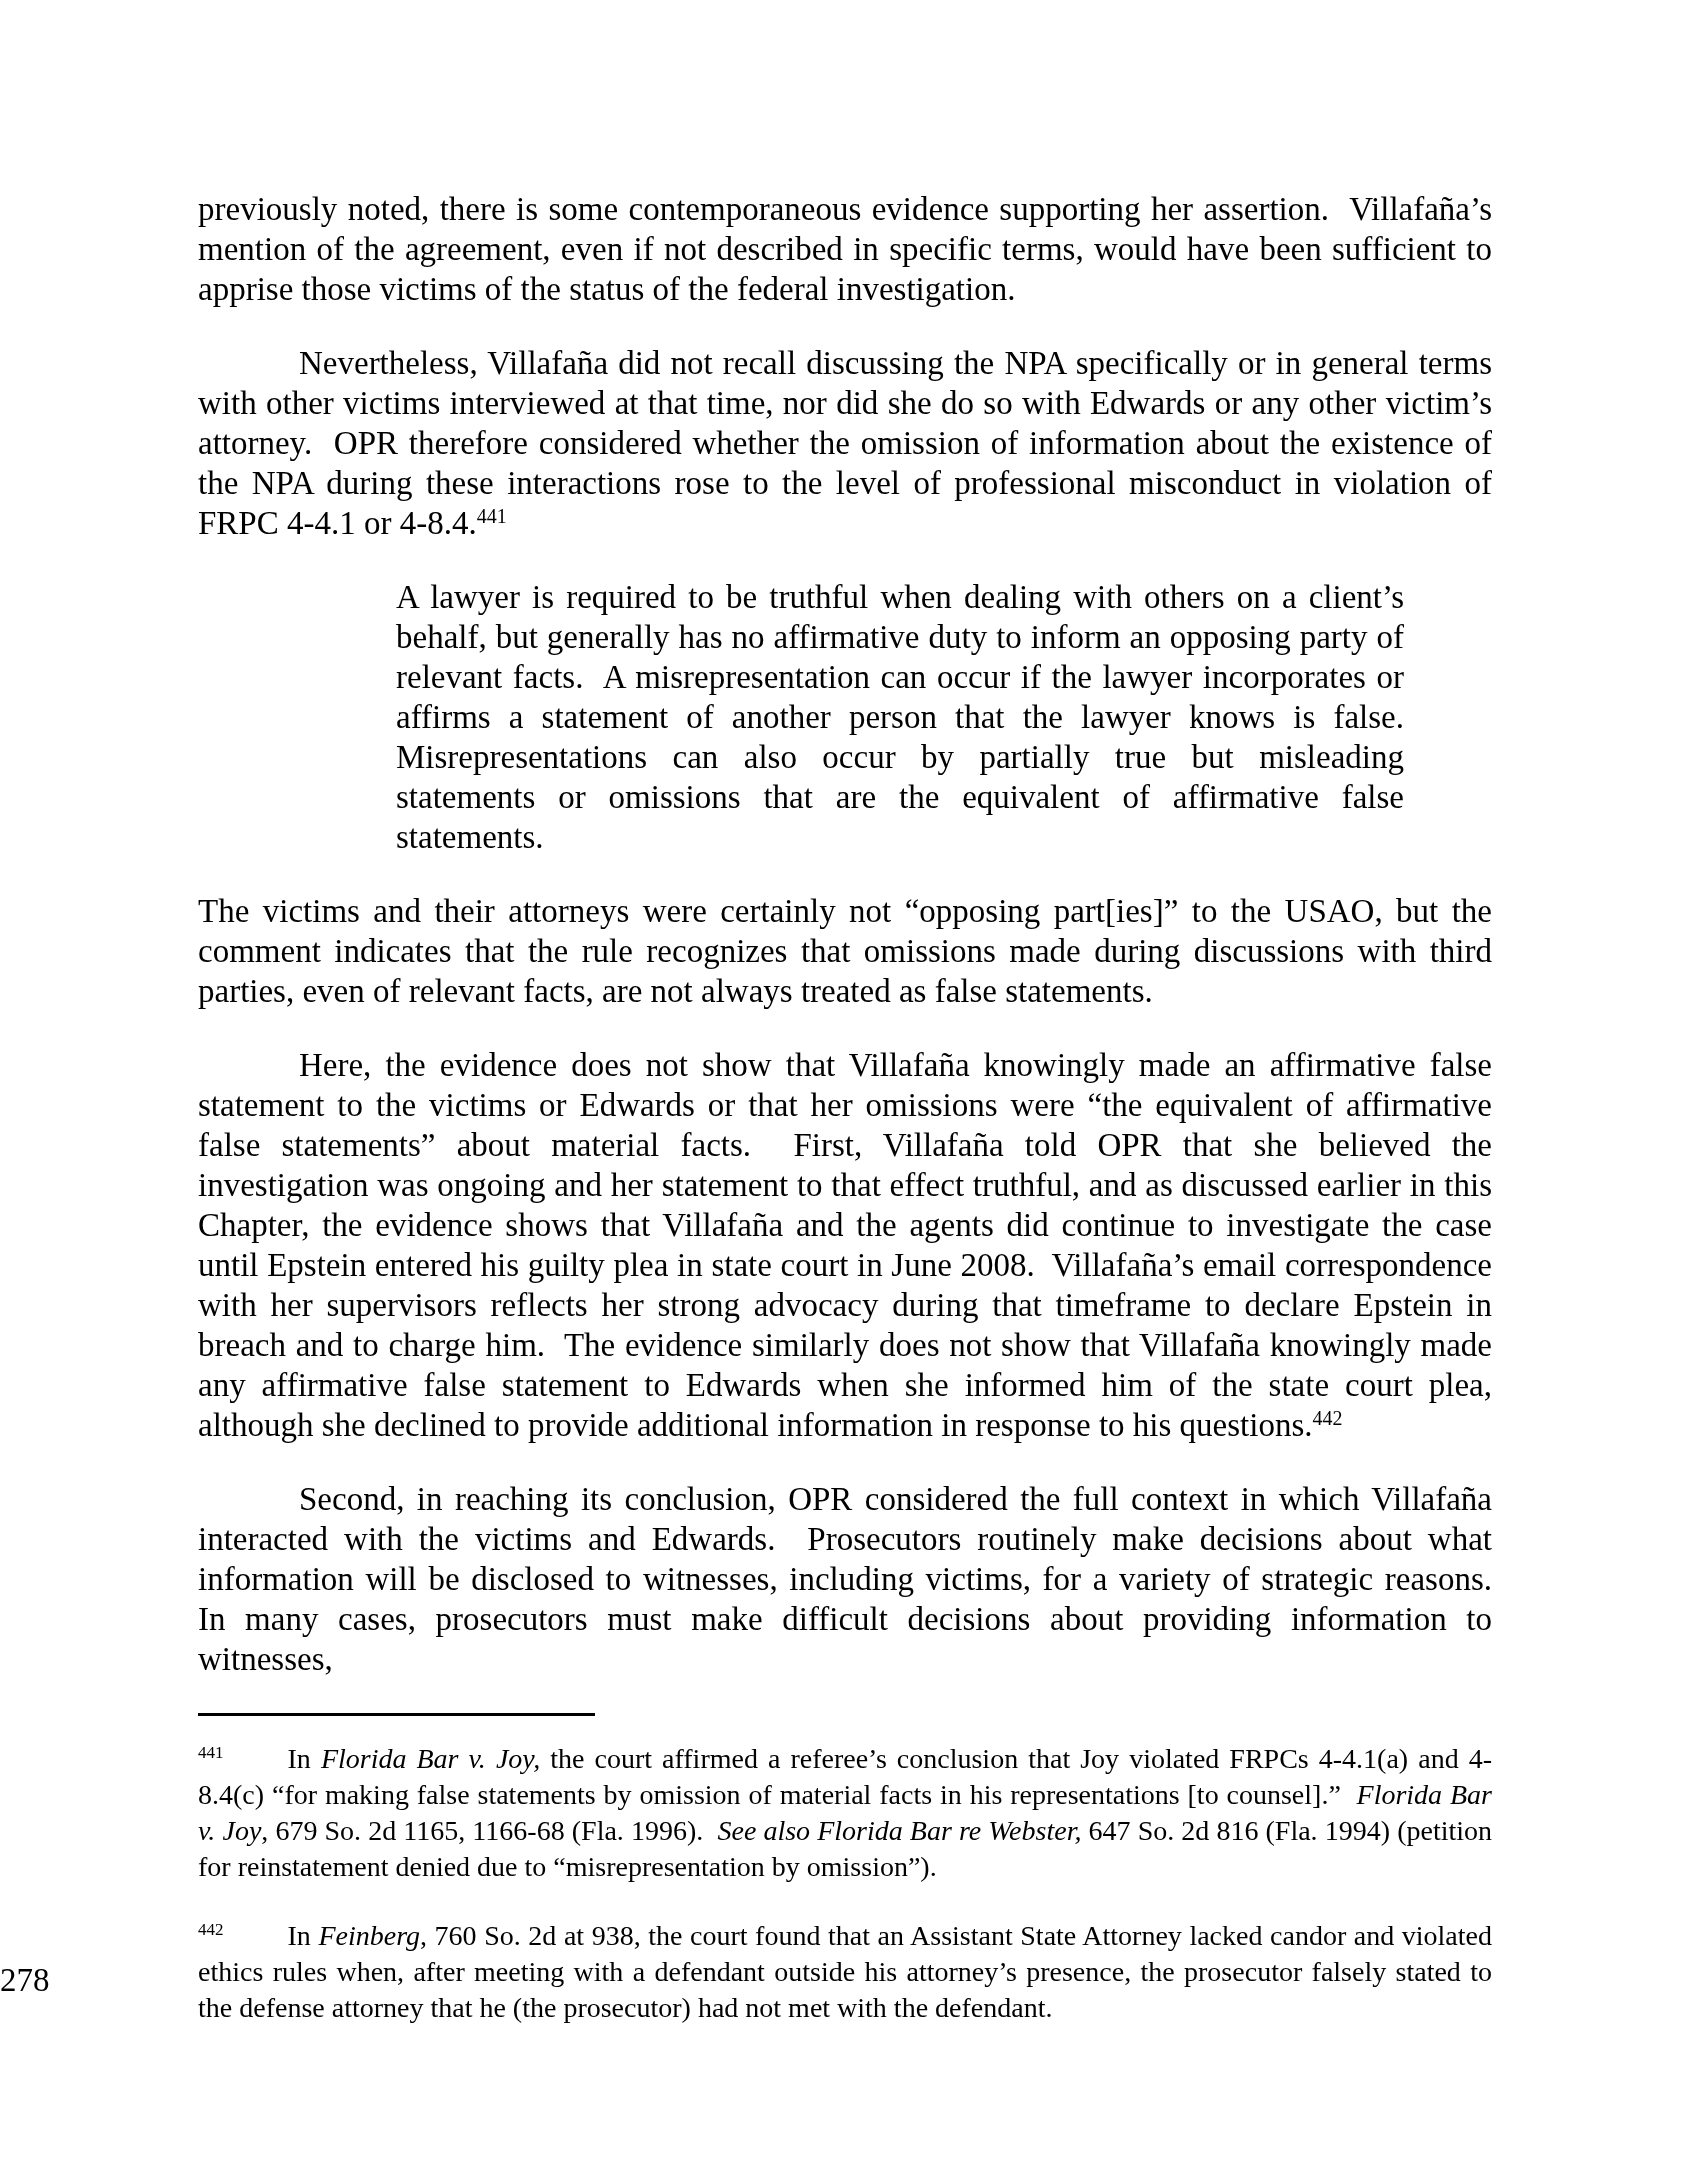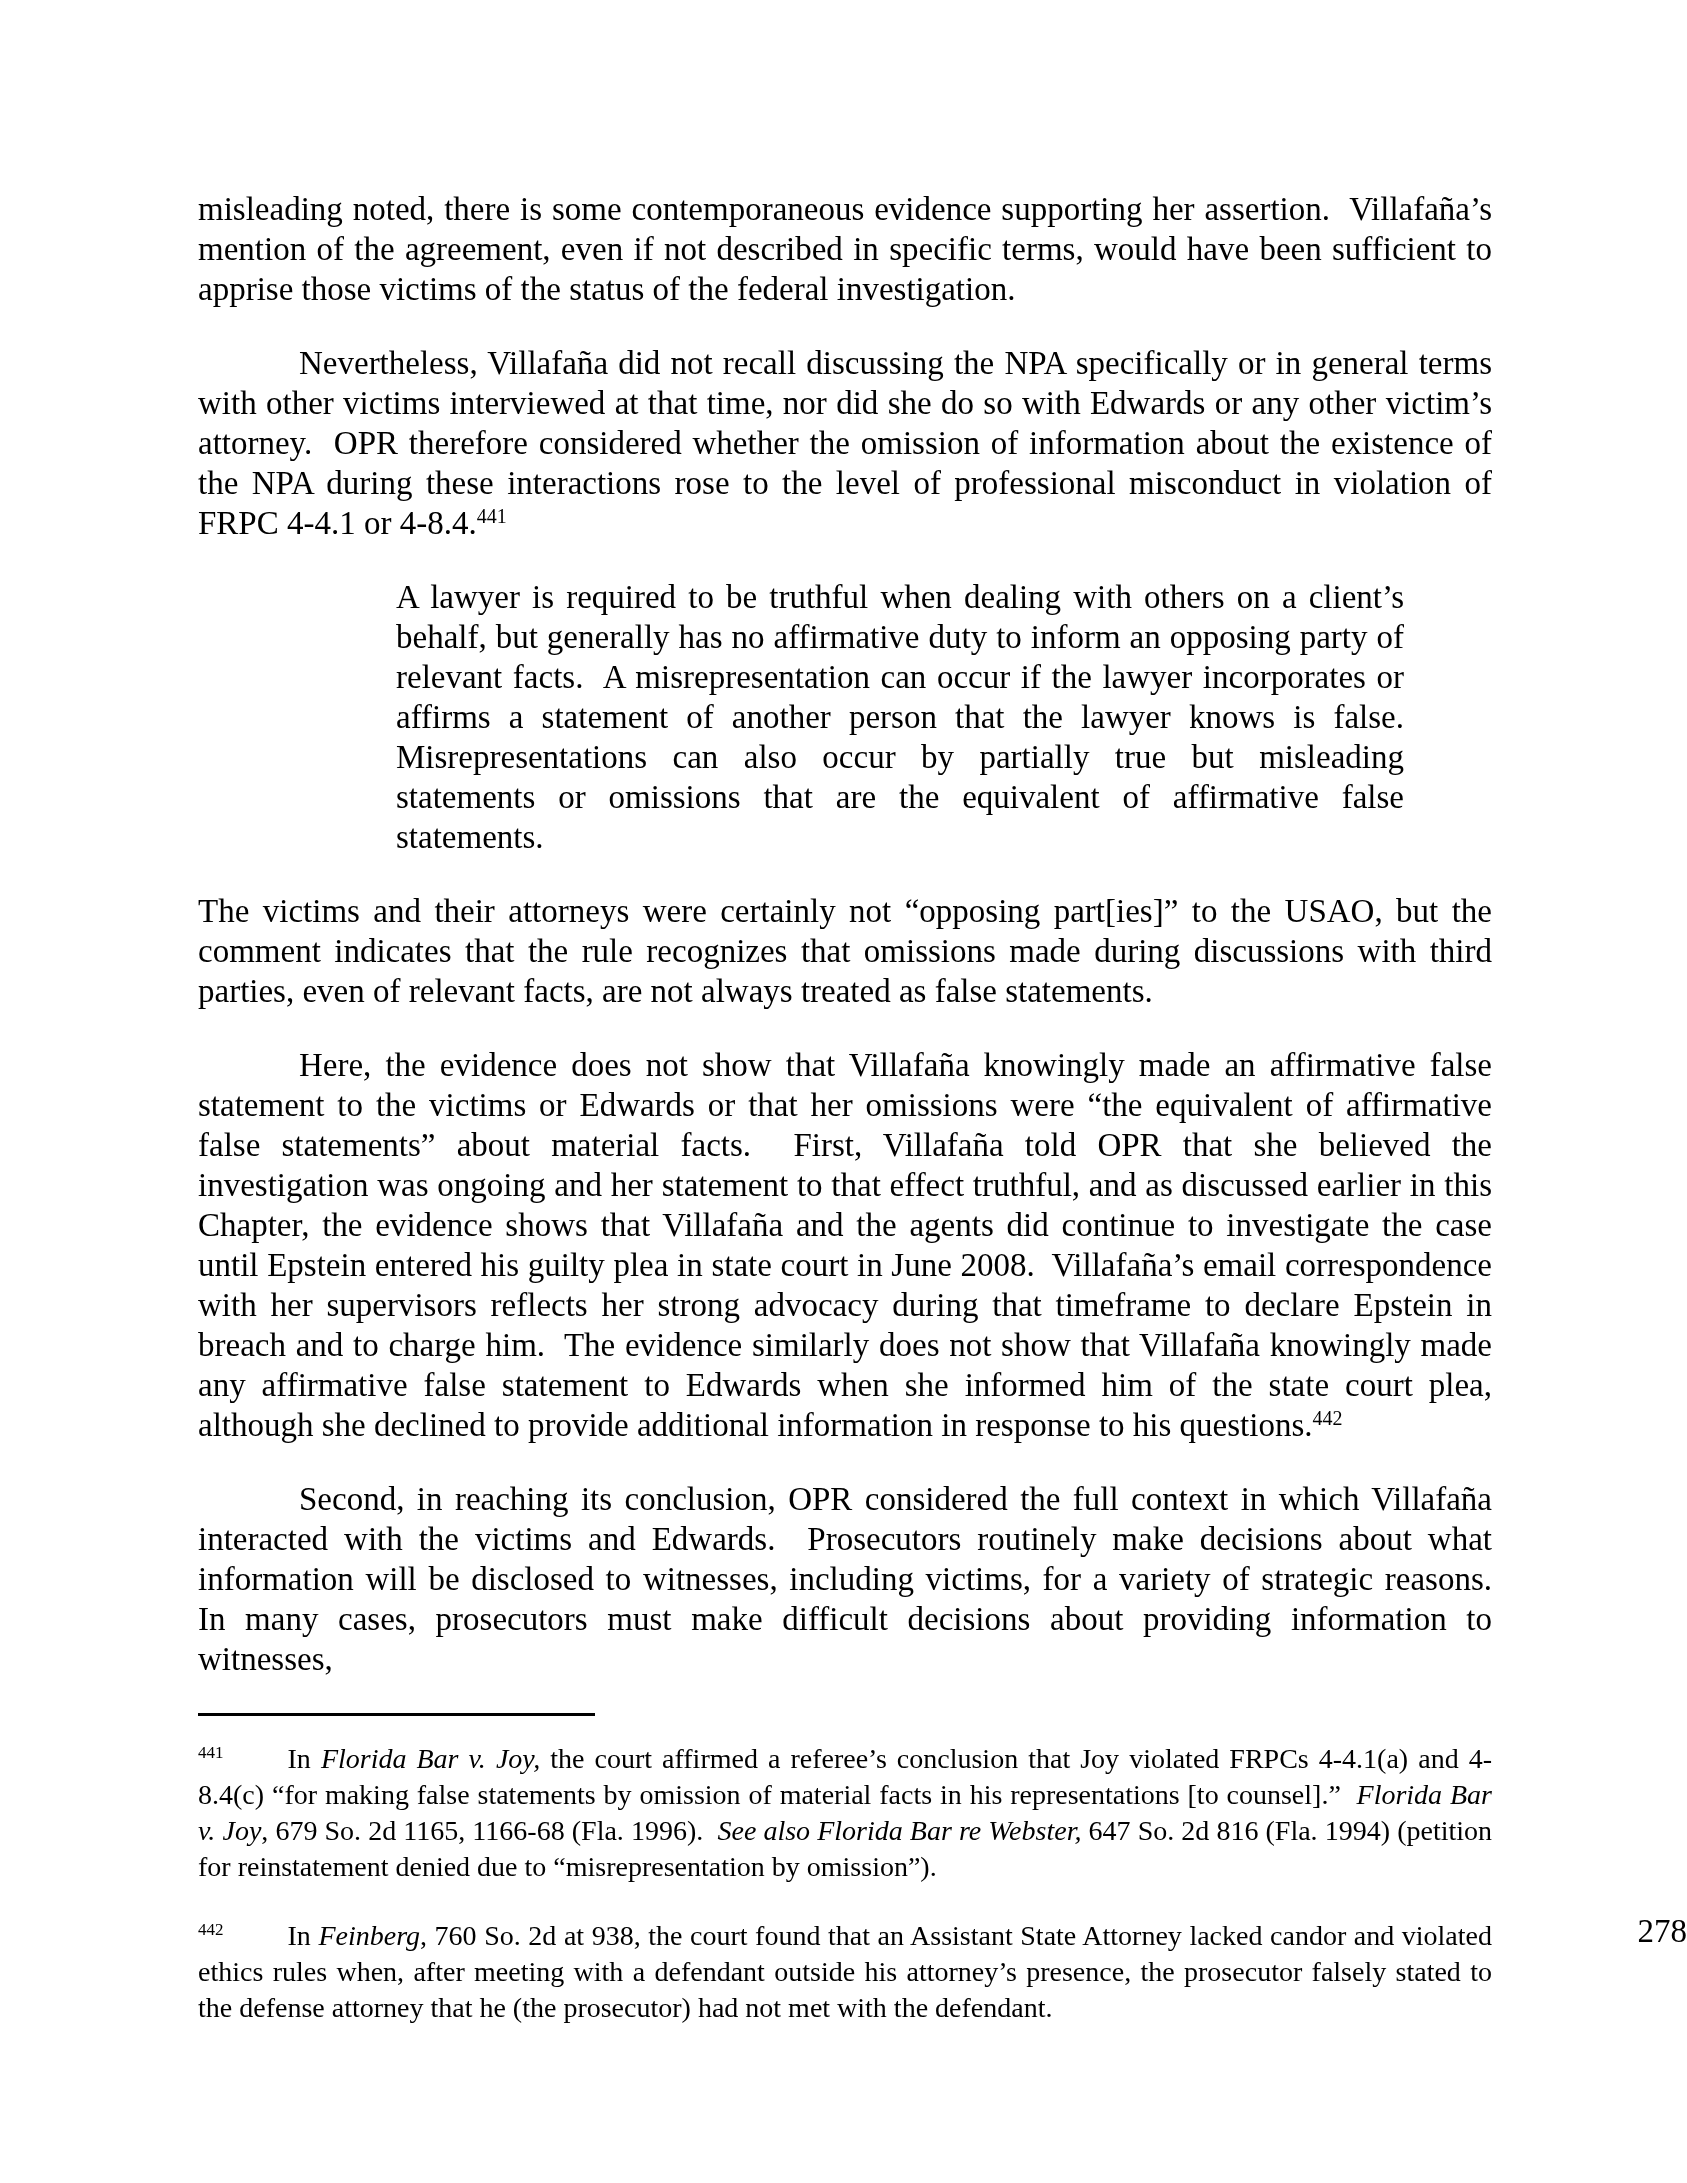--- a/index.html
+++ b/index.html
@@ -58,34 +58,34 @@
     font-size: 17px;
     line-height: 0;
     vertical-align: 10px;
   }
   .fn-tab {
     display: inline-block;
     width: 64px;
   }
   .page-number {
     position: absolute;
-    top: 1911px;
+    top: 1960px;
     left: 0;
     width: 1687px;
-    text-align: right;
+    text-align: left;
     font-size: 33px;
     line-height: 40px;
   }
 </style>
 </head>
 <body>
 
 <div class="page">
   <div class="content">
-    <p class="para"><span>misleading noted, there is some contemporaneous evidence supporting her assertion.  Villafaña’s mention of the agreement, even if not described in specific terms, would have been sufficient to apprise those victims of the status of the federal investigation.</span></p>
+    <p class="para"><span>previously noted, there is some contemporaneous evidence supporting her assertion.  Villafaña’s mention of the agreement, even if not described in specific terms, would have been sufficient to apprise those victims of the status of the federal investigation.</span></p>
     <p class="para indent"><span>Nevertheless, Villafaña did not recall discussing the NPA specifically or in general terms with other victims interviewed at that time, nor did she do so with Edwards or any other victim’s attorney.  OPR therefore considered whether the omission of information about the existence of the NPA during these interactions rose to the level of professional misconduct in violation of FRPC 4-4.1 or 4-8.4.</span><sup class="sup">441</sup></p>
     <div class="blockquote"><span>A lawyer is required to be truthful when dealing with others on a client’s behalf, but generally has no affirmative duty to inform an opposing party of relevant facts.  A misrepresentation can occur if the lawyer incorporates or affirms a statement of another person that the lawyer knows is false. Misrepresentations can also occur by partially true but misleading statements or omissions that are the equivalent of affirmative false statements.</span></div>
     <p class="para"><span>The victims and their attorneys were certainly not “opposing part[ies]” to the USAO, but the comment indicates that the rule recognizes that omissions made during discussions with third parties, even of relevant facts, are not always treated as false statements.</span></p>
     <p class="para indent"><span>Here, the evidence does not show that Villafaña knowingly made an affirmative false statement to the victims or Edwards or that her omissions were “the equivalent of affirmative false statements” about material facts.  First, Villafaña told OPR that she believed the investigation was ongoing and her statement to that effect truthful, and as discussed earlier in this Chapter, the evidence shows that Villafaña and the agents did continue to investigate the case until Epstein entered his guilty plea in state court in June 2008.  Villafaña’s email correspondence with her supervisors reflects her strong advocacy during that timeframe to declare Epstein in breach and to charge him.  The evidence similarly does not show that Villafaña knowingly made any affirmative false statement to Edwards when she informed him of the state court plea, although she declined to provide additional information in response to his questions.</span><sup class="sup">442</sup></p>
     <p class="para indent"><span>Second, in reaching its conclusion, OPR considered the full context in which Villafaña interacted with the victims and Edwards.  Prosecutors routinely make decisions about what information will be disclosed to witnesses, including victims, for a variety of strategic reasons.  In many cases, prosecutors must make difficult decisions about providing information to witnesses,</span></p>
 
     <div class="footnote-sep"></div>
 
     <p class="footnote"><sup class="fn-marker">441</sup><span class="fn-tab"></span><span>In </span><span class="italic">Florida Bar v. Joy,</span><span> the court affirmed a referee’s conclusion that Joy violated FRPCs 4-4.1(a) and 4-8.4(c) “for making false statements by omission of material facts in his representations [to counsel].”  </span><span class="italic">Florida Bar v. Joy</span><span>, 679 So. 2d 1165, 1166-68 (Fla. 1996).  </span><span class="italic">See also Florida Bar re Webster,</span><span> 647 So. 2d 816 (Fla. 1994) (petition for reinstatement denied due to “misrepresentation by omission”).</span></p>
     <p class="footnote"><sup class="fn-marker">442</sup><span class="fn-tab"></span><span>In </span><span class="italic">Feinberg</span><span>, 760 So. 2d at 938, the court found that an Assistant State Attorney lacked candor and violated ethics rules when, after meeting with a defendant outside his attorney’s presence, the prosecutor falsely stated to the defense attorney that he (the prosecutor) had not met with the defendant.</span></p>

